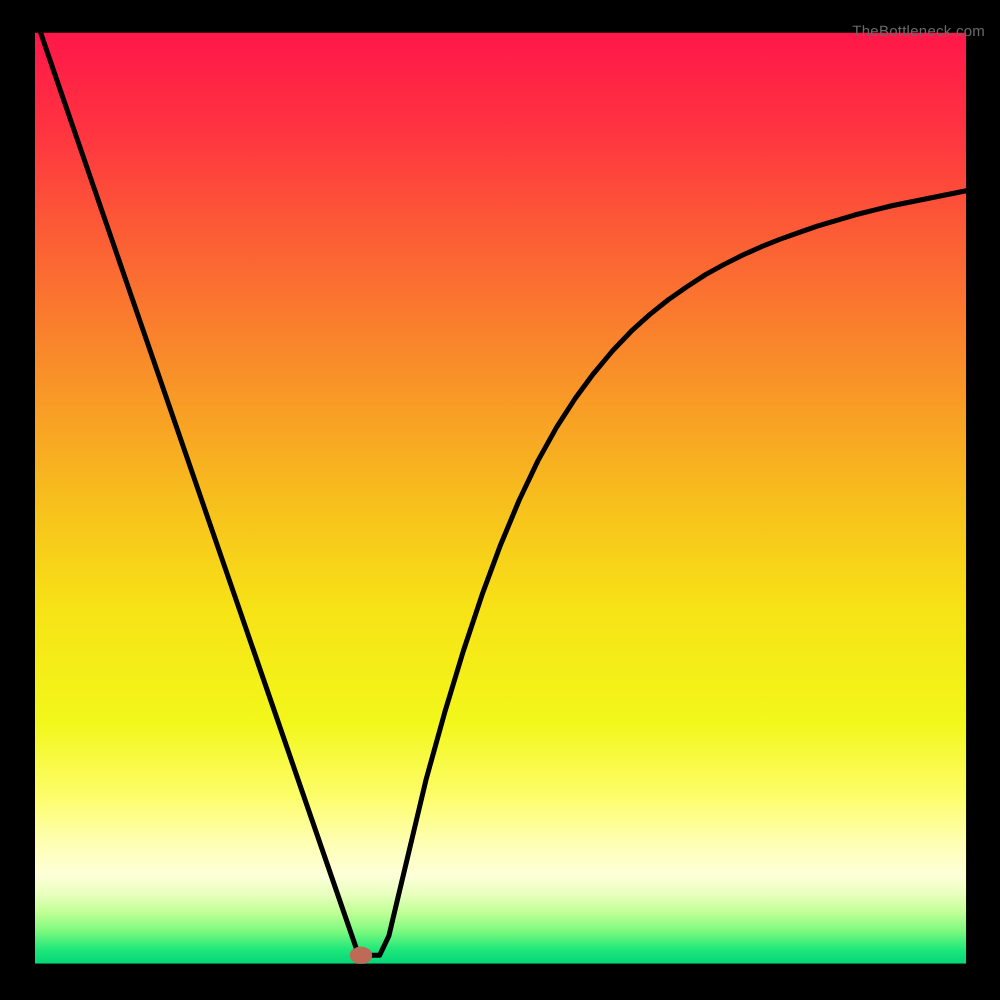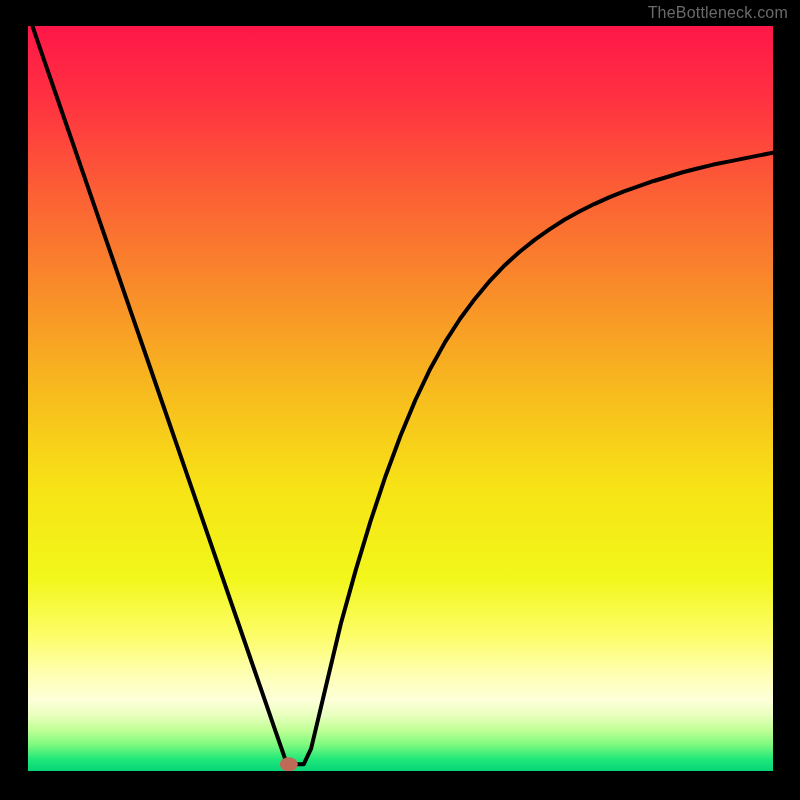--- a/index.html
+++ b/index.html
@@ -11,24 +11,24 @@
     overflow: hidden;
     font-family: Arial, Helvetica, sans-serif;
   }
   .container {
     position: relative;
     width: 800px;
     height: 800px;
   }
   .watermark {
     position: absolute;
-    top: 4px;
+    top: 18px;
     right: 12px;
     color: #6a6a6a;
-    font-size: 16px;
+    font-size: 12px;
     font-weight: 500;
     letter-spacing: 0.2px;
     z-index: 10;
   }
   .plot {
     position: absolute;
     left: 28px;
     top: 26px;
     width: 745px;
     height: 745px;

